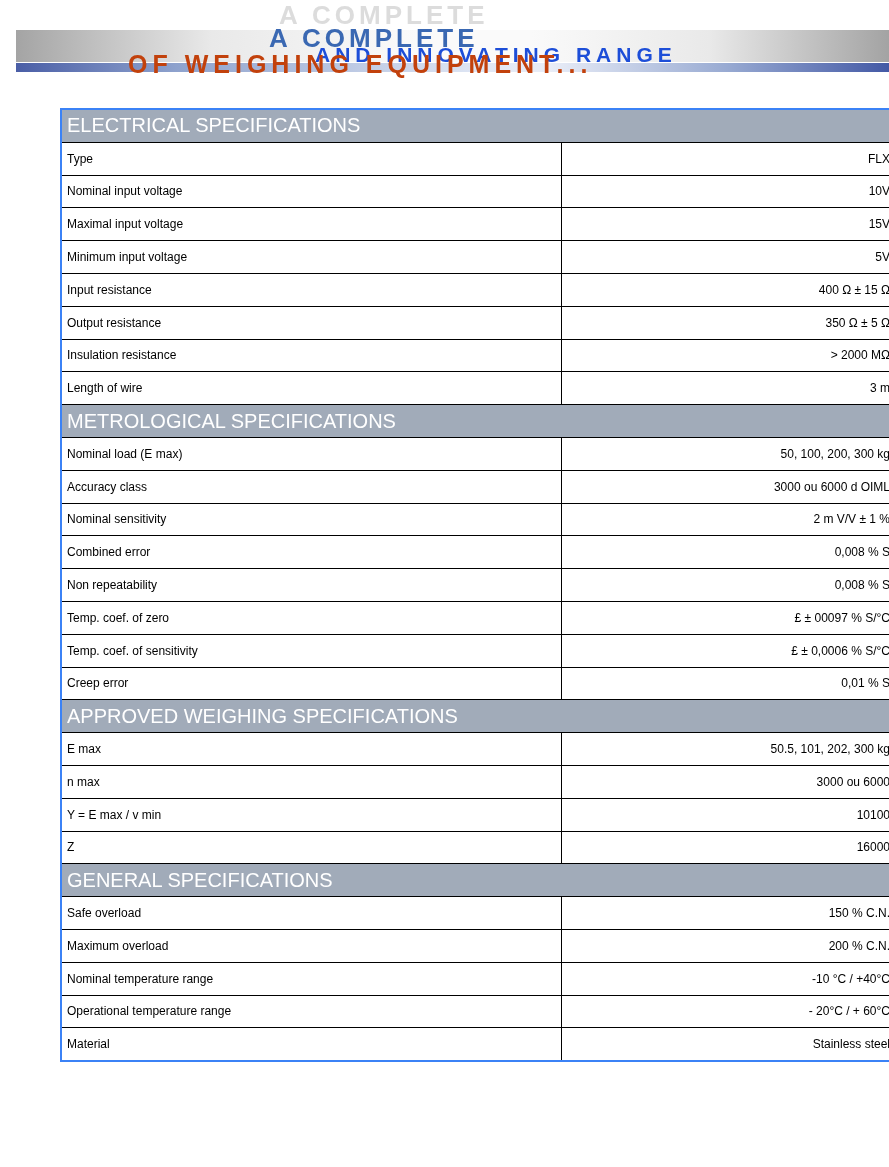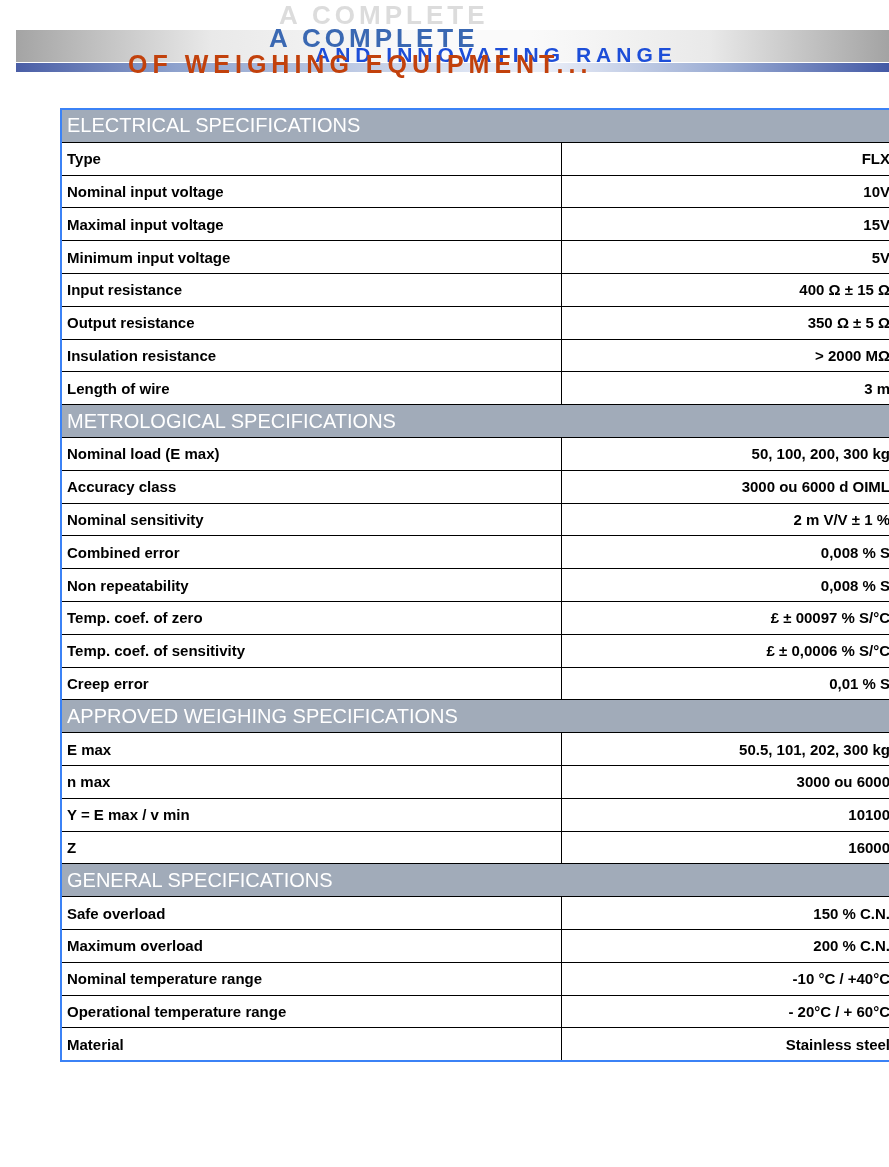--- a/index.html
+++ b/index.html
@@ -74,24 +74,23 @@
     width: 830px;
     border-collapse: collapse;
     table-layout: fixed;
     border: 2px solid #3b82f6;
   }
   .spec-table td {
     border: 1.5px solid #000;
     height: 31.8px;
     padding: 0;
     vertical-align: middle;
-    font-size: 15px;
+    font-size: 12px;
     color: #000;
     overflow: hidden;
-    font-weight: bold;
   }
   .section-header-row td {
     background: #A1ABB9;
     color: #ffffff;
     font-size: 20px;
     font-weight: 400;
     padding-left: 5px;
   }
   .label-cell {
     text-align: left;

